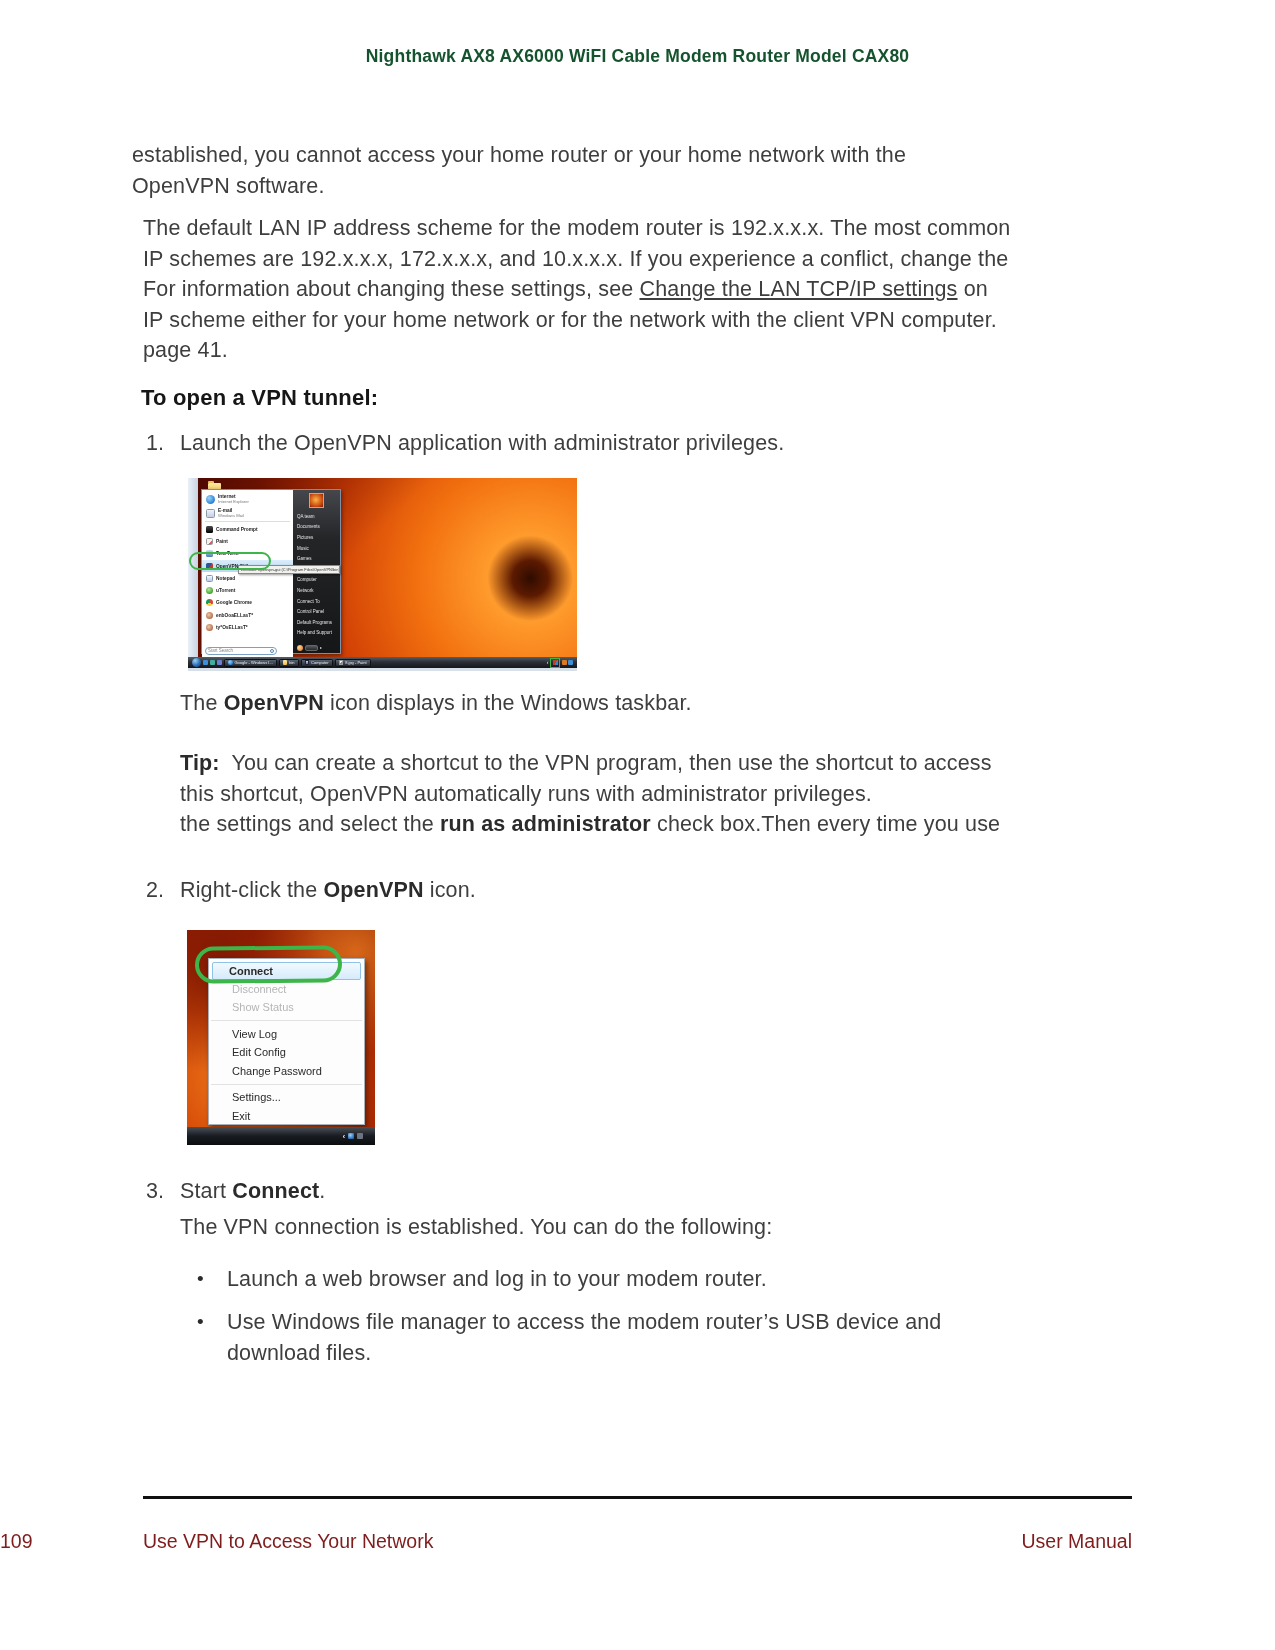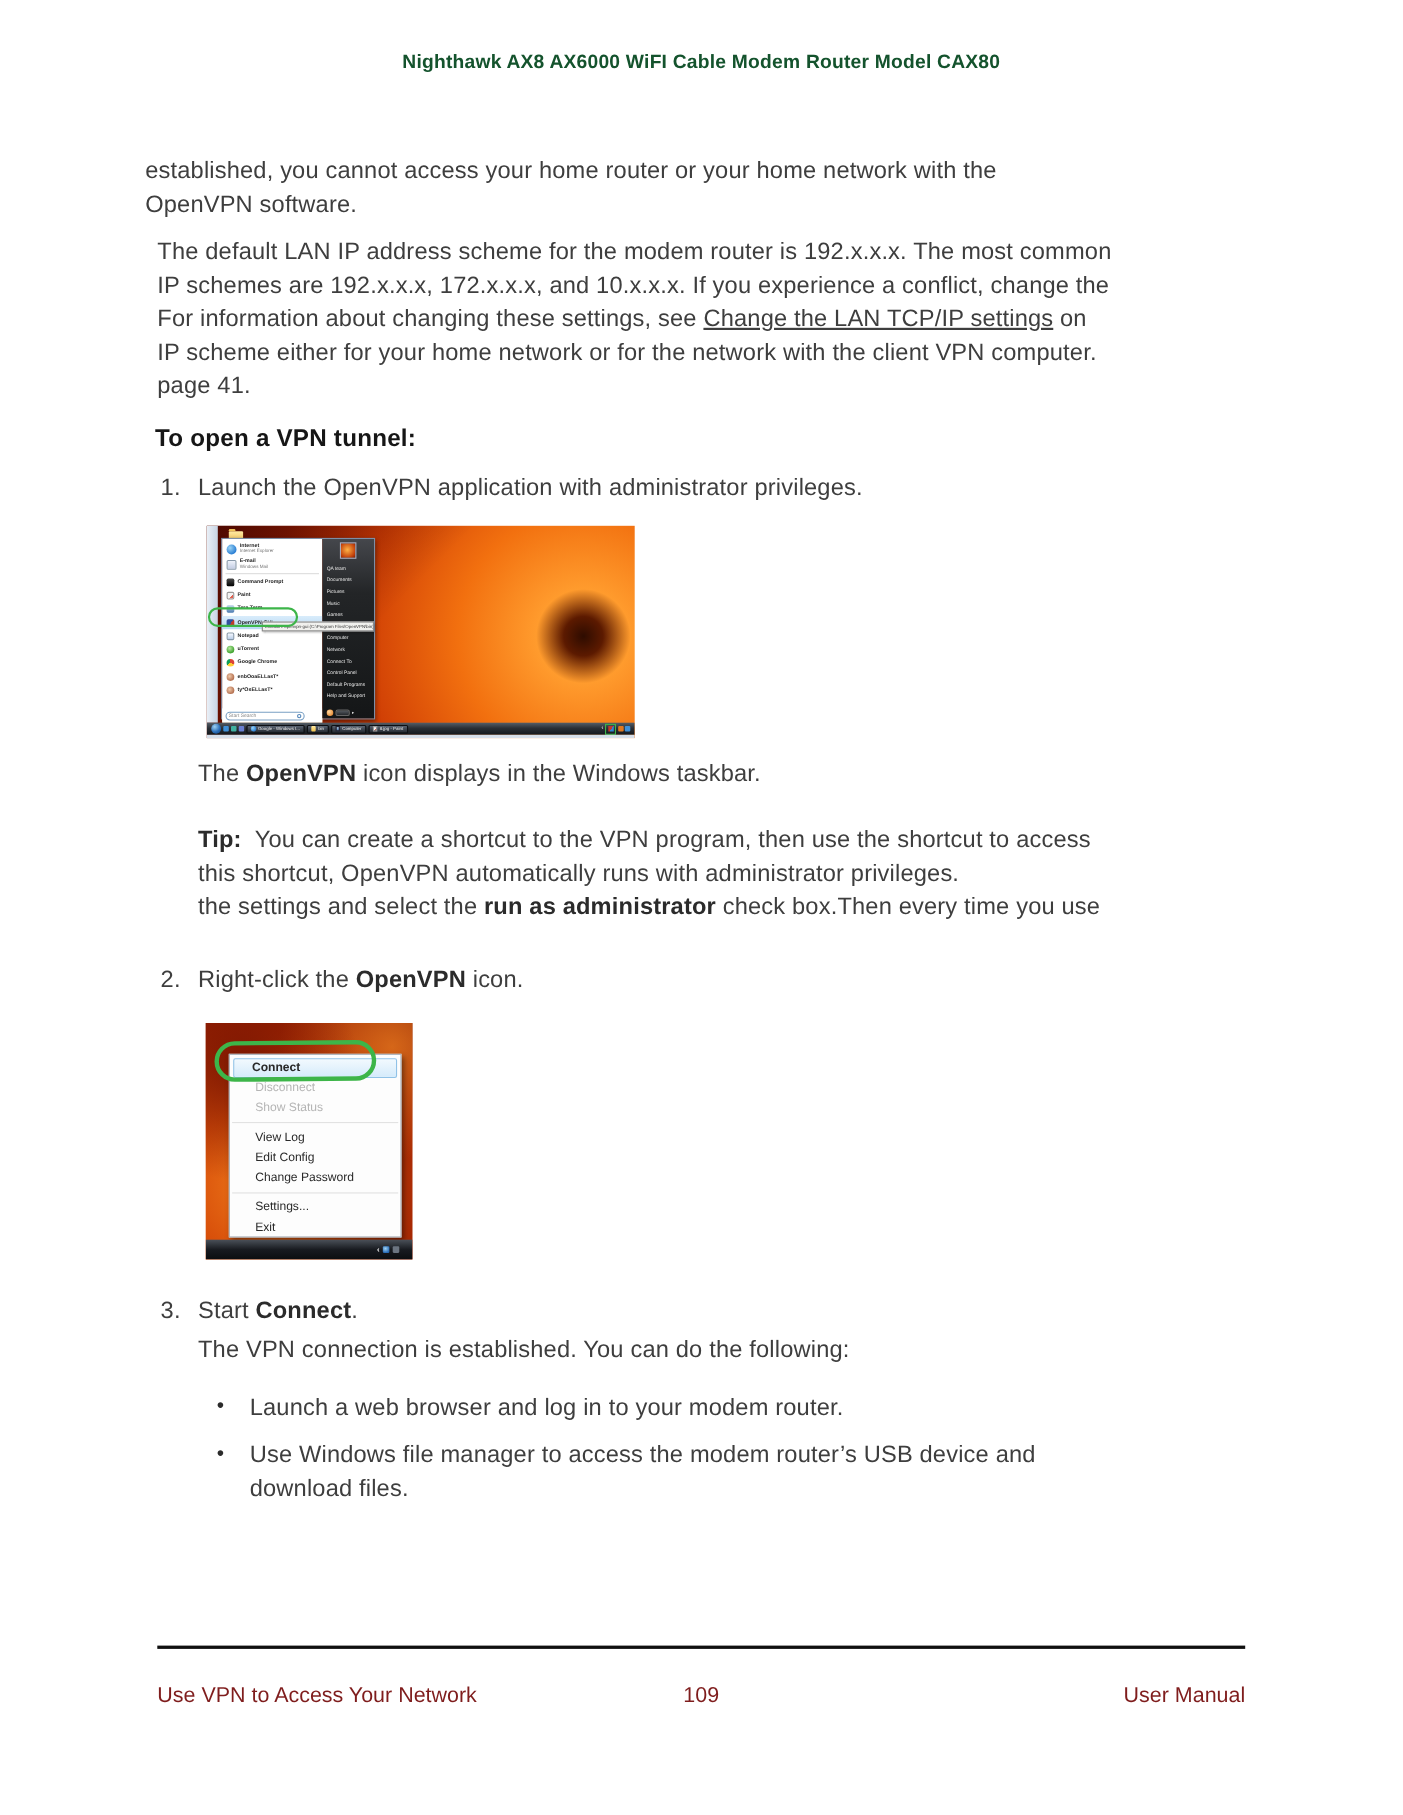--- a/index.html
+++ b/index.html
@@ -338,16 +338,16 @@
   <div class="abs bullet-row" style="left:197px;top:1307px;">
     <span class="bullet-dot">•</span>
     <span class="blk">
       <span class="body-line">Use Windows file manager to access the modem router’s USB device and</span>
       <span class="body-line">download files.</span>
     </span>
   </div>
 
   <div class="abs ftr-rule"></div>
   <div class="abs ftr" style="left:143px;top:1530px;">Use VPN to Access Your Network</div>
-  <div class="abs ftr" style="left:0;top:1530px;width:100%;text-align:center;">109</div>
+  <div class="abs ftr" style="left:0;top:1530px;width:100%;">109</div>
   <div class="abs ftr" style="right:143px;top:1530px;">User Manual</div>
 
 </div>
 
 </body></html>

